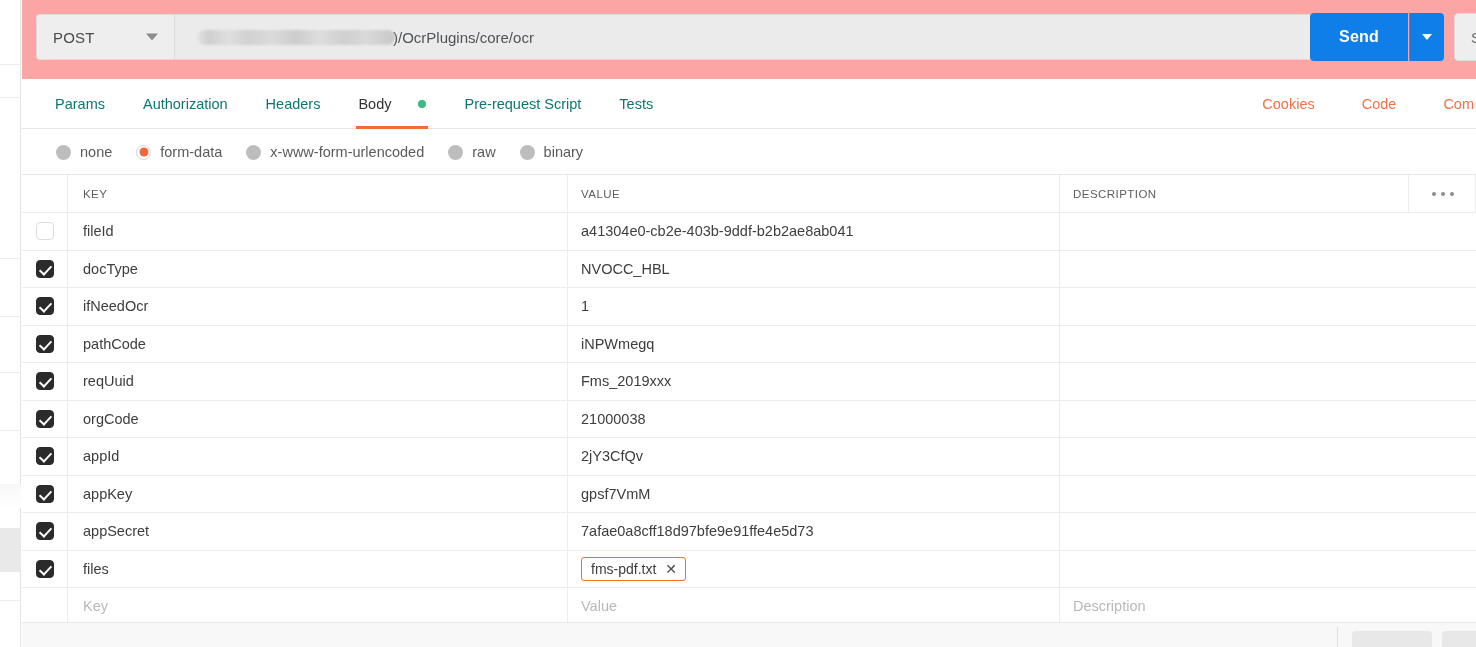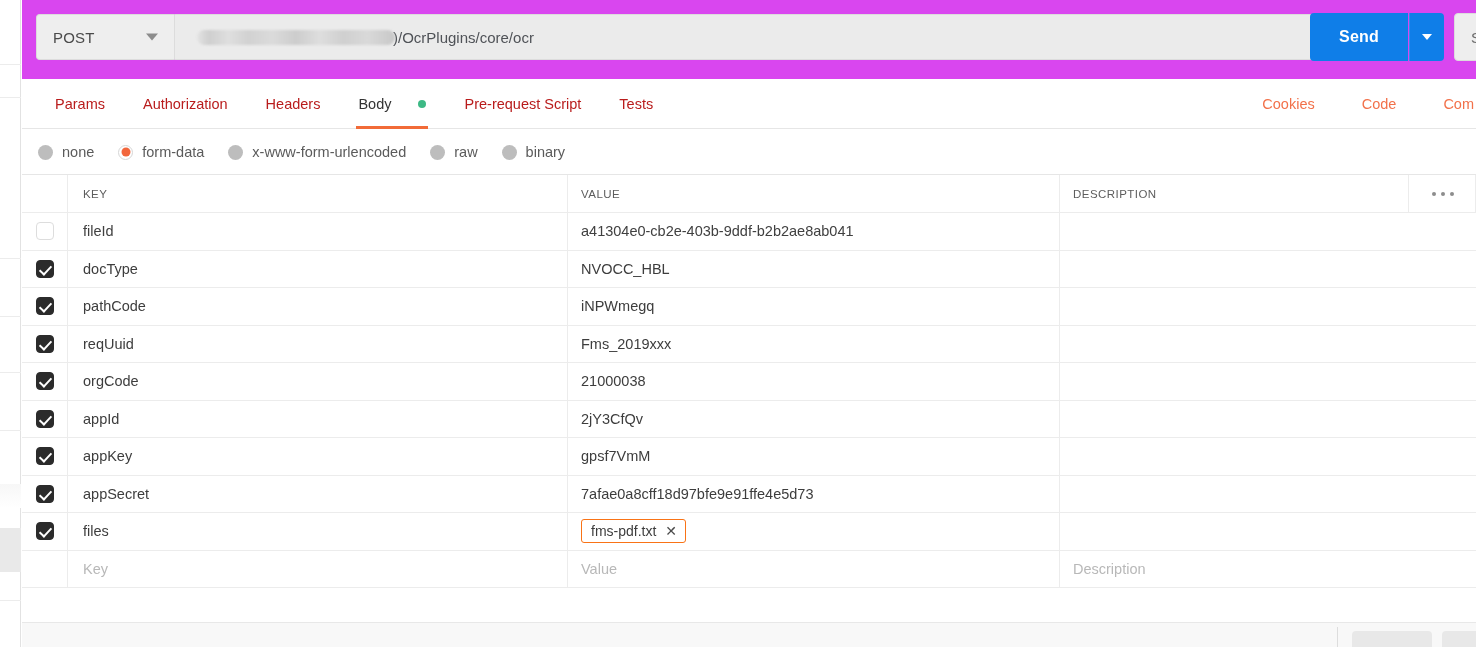--- a/index.html
+++ b/index.html
@@ -50,21 +50,21 @@
     left: 22px; top: 0;
     width: 1454px; height: 647px;
     background: #ffffff;
   }
 
   
   .urlrow {
     position: absolute;
     left: 0; top: 0;
     width: 1454px; height: 79px;
-    background: #d946ef;
+    background: #fca5a5;
   }
   .method-box {
     position: absolute;
     left: 14px; top: 14px;
     width: 138px; height: 46px;
     background: #eeeeee;
     border: 1px solid #dcdcdc;
     border-right: none;
     border-radius: 4px 0 0 4px;
     display: flex;
@@ -186,21 +186,21 @@
     height: 50px;
     display: flex;
     align-items: stretch;
   }
   .tab {
     position: relative;
     display: flex;
     align-items: center;
     padding: 0 19px;
     font-size: 14.5px;
-    color: #b91c1c;
+    color: #0f766e;
     cursor: pointer;
     white-space: nowrap;
   }
   .tab.active { color: #333333; gap: 20px; }
   .tab.active::after {
     content: "";
     position: absolute;
     left: 17px; right: 17px;
     bottom: 0;
     height: 3px;
@@ -231,21 +231,21 @@
     white-space: nowrap;
   }
 
   
   .radiorow {
     position: absolute;
     left: 0; top: 130px;
     width: 1454px; height: 44px;
     display: flex;
     align-items: center;
-    padding-left: 16px;
+    padding-left: 34px;
   }
   .radio-opt {
     display: flex;
     align-items: center;
     margin-right: 24px;
     cursor: pointer;
   }
   .radio-mark {
     width: 15px; height: 15px;
     border-radius: 50%;
@@ -563,20 +563,34 @@
           <span class="cell-text">docType</span>
         </div>
         <div class="cell-val">
           <span class="cell-text">NVOCC_HBL</span>
         </div>
         <div class="cell-desc">
           <span class="cell-text"></span>
         </div>
       </div>
 
+      <div class="row">
+        <div class="cell-chk">
+          <span class="chk on"></span>
+        </div>
+        <div class="cell-key">
+          <span class="cell-text">ifNeedOcr</span>
+        </div>
+        <div class="cell-val">
+          <span class="cell-text">1</span>
+        </div>
+        <div class="cell-desc">
+          <span class="cell-text"></span>
+        </div>
+      </div>
 
       <div class="row">
         <div class="cell-chk">
           <span class="chk on"></span>
         </div>
         <div class="cell-key">
           <span class="cell-text">pathCode</span>
         </div>
         <div class="cell-val">
           <span class="cell-text">iNPWmegq</span>

